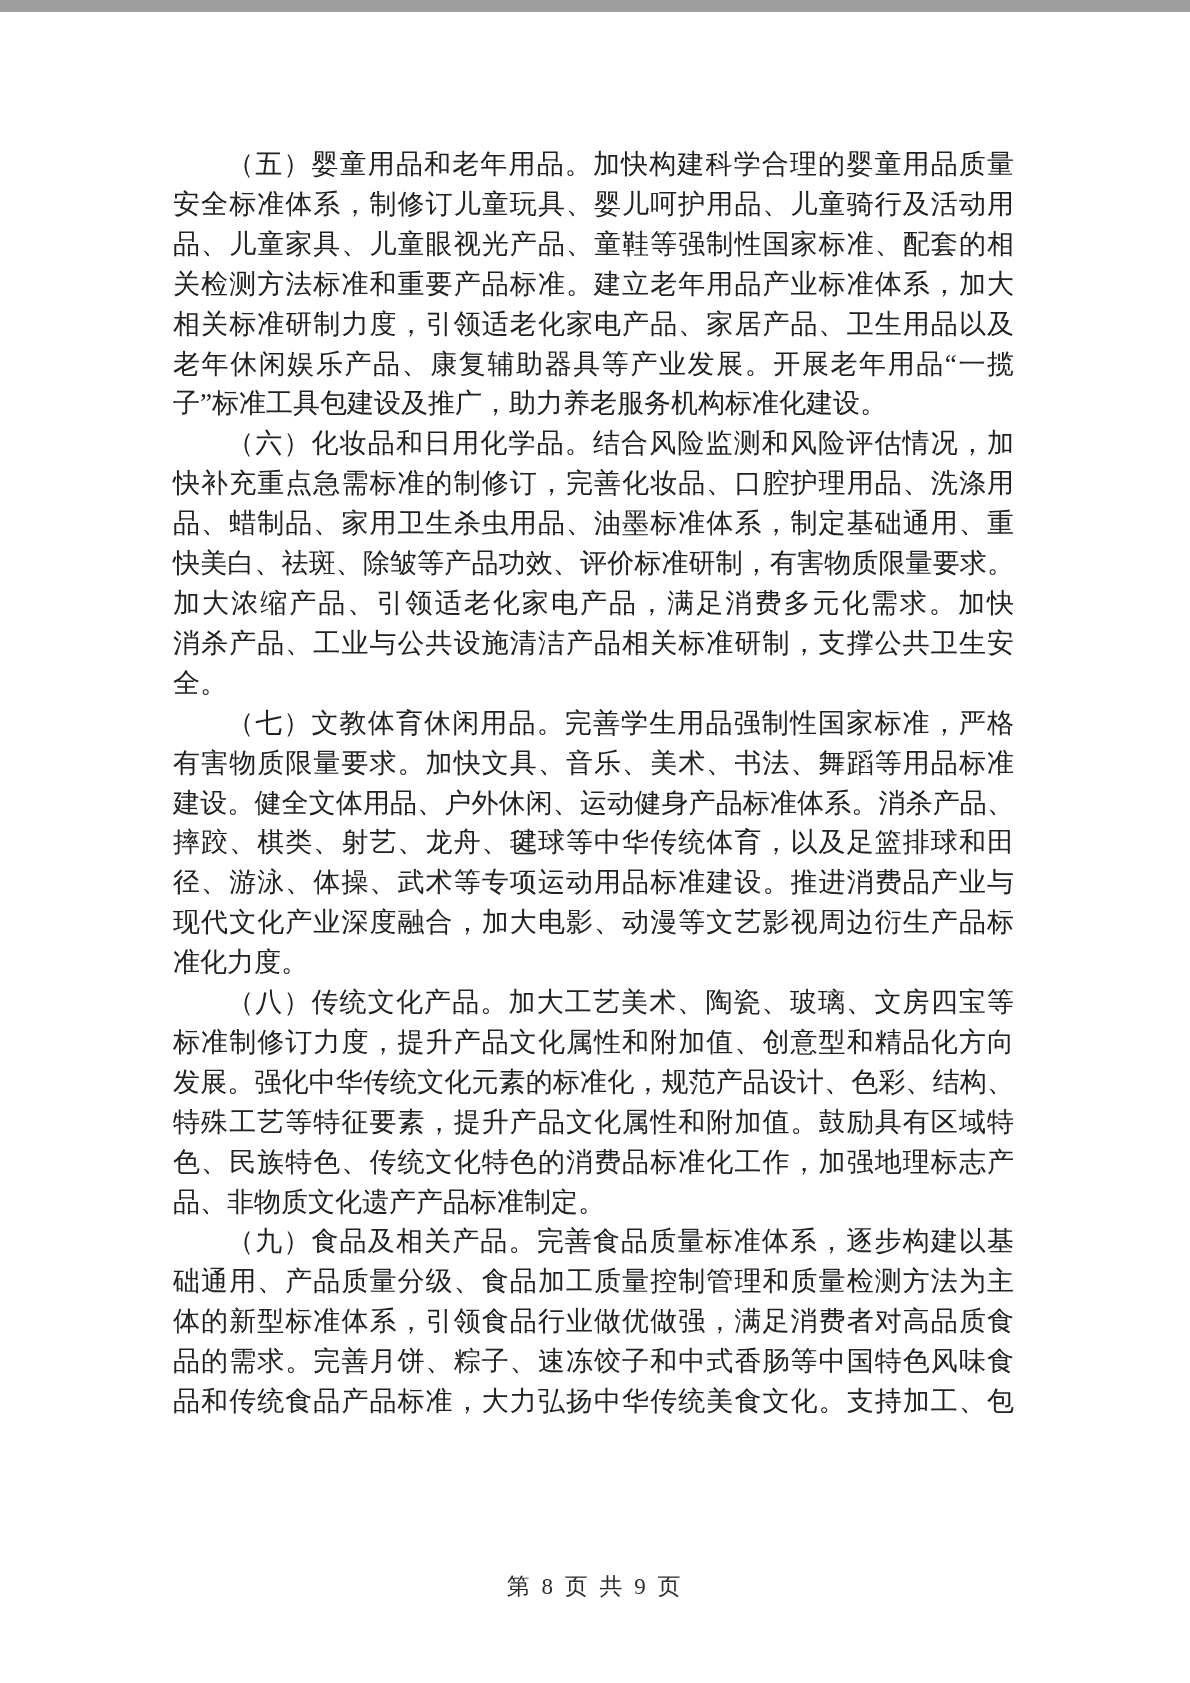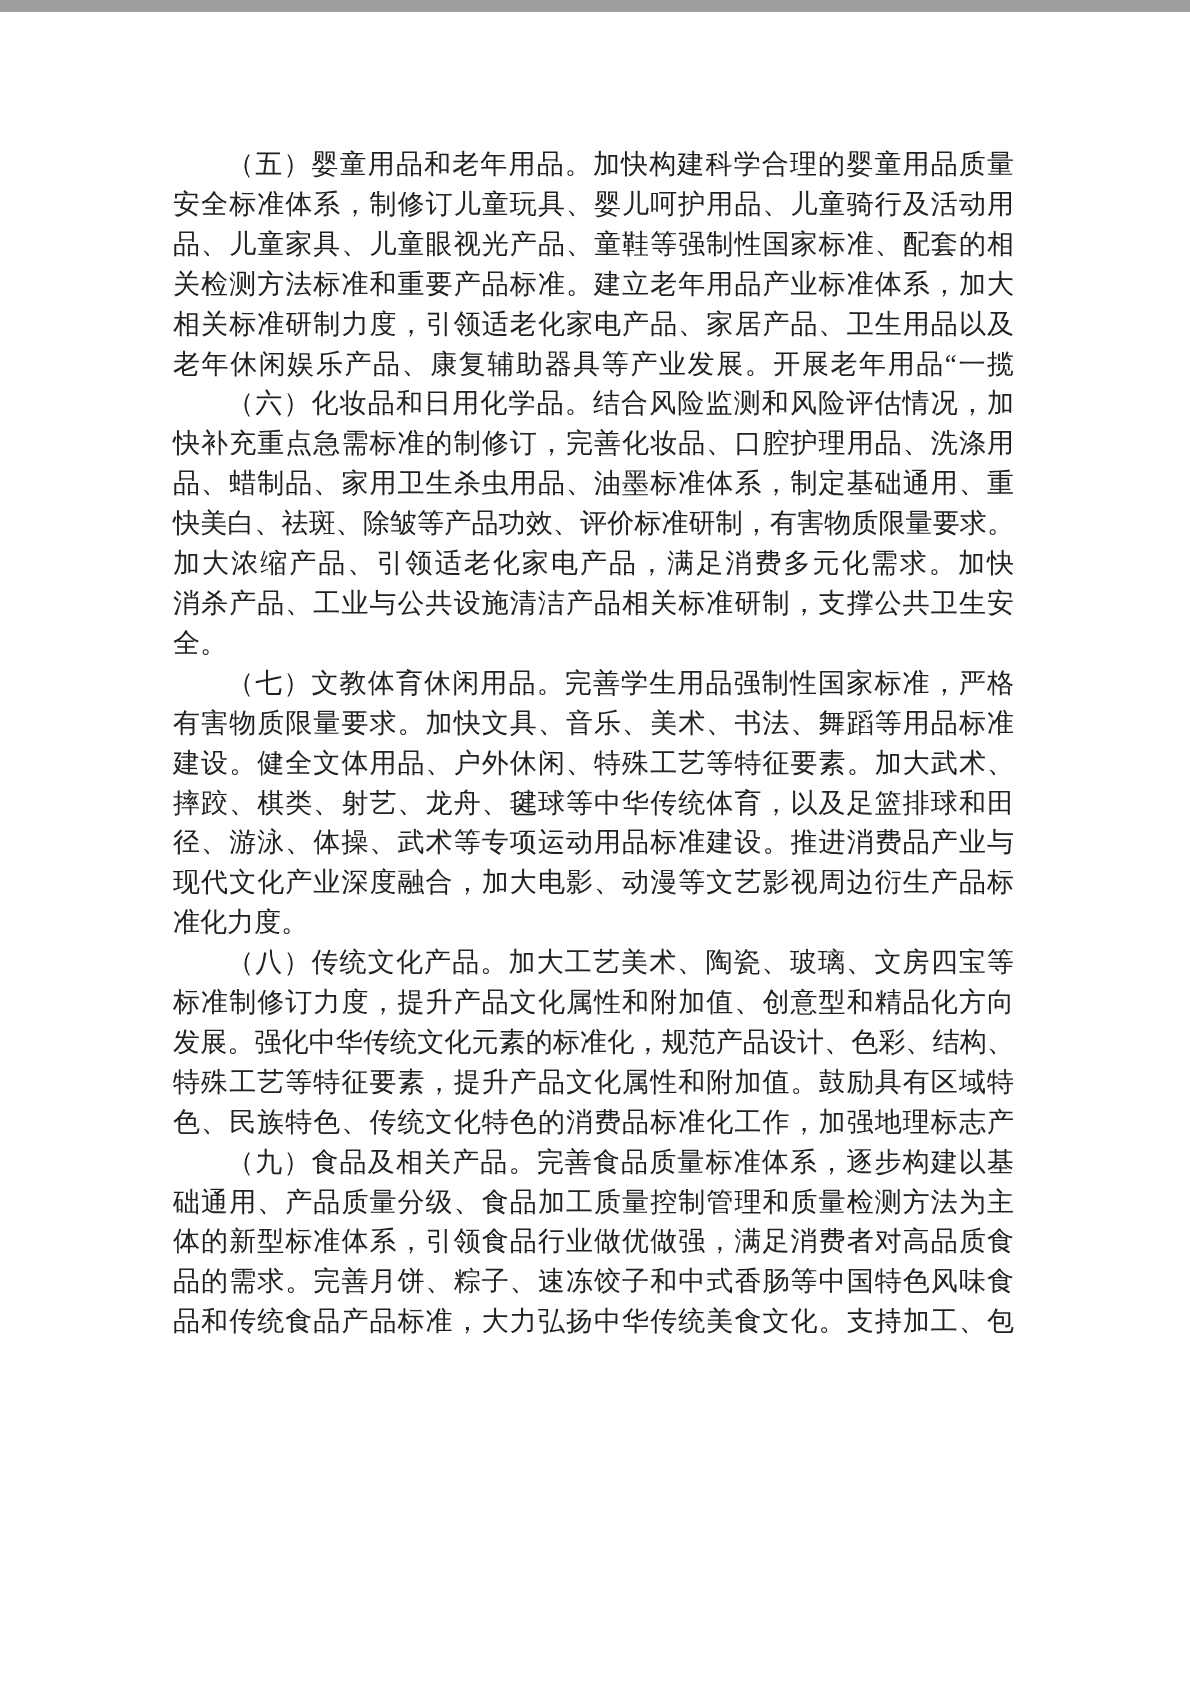--- a/index.html
+++ b/index.html
@@ -55,47 +55,52 @@
 
 <div class="page">
   <div class="doc-body" id="paragraph-container">
       <div class="paragraph">
         <div class="line first-line">（五）婴童用品和老年用品。加快构建科学合理的婴童用品质量</div>
         <div class="line">安全标准体系，制修订儿童玩具、婴儿呵护用品、儿童骑行及活动用</div>
         <div class="line">品、儿童家具、儿童眼视光产品、童鞋等强制性国家标准、配套的相</div>
         <div class="line">关检测方法标准和重要产品标准。建立老年用品产业标准体系，加大</div>
         <div class="line">相关标准研制力度，引领适老化家电产品、家居产品、卫生用品以及</div>
         <div class="line">老年休闲娱乐产品、康复辅助器具等产业发展。开展老年用品“一揽</div>
+        <div class="line para-end">子”标准工具包建设及推广，助力养老服务机构标准化建设。</div>
       </div>
       <div class="paragraph">
         <div class="line first-line">（六）化妆品和日用化学品。结合风险监测和风险评估情况，加</div>
         <div class="line">快补充重点急需标准的制修订，完善化妆品、口腔护理用品、洗涤用</div>
         <div class="line">品、蜡制品、家用卫生杀虫用品、油墨标准体系，制定基础通用、重</div>
         <div class="line">快美白、祛斑、除皱等产品功效、评价标准研制，有害物质限量要求。</div>
         <div class="line">加大浓缩产品、引领适老化家电产品，满足消费多元化需求。加快</div>
         <div class="line">消杀产品、工业与公共设施清洁产品相关标准研制，支撑公共卫生安</div>
         <div class="line para-end">全。</div>
       </div>
       <div class="paragraph">
         <div class="line first-line">（七）文教体育休闲用品。完善学生用品强制性国家标准，严格</div>
         <div class="line">有害物质限量要求。加快文具、音乐、美术、书法、舞蹈等用品标准</div>
-        <div class="line">建设。健全文体用品、户外休闲、特殊工艺等特征要素。加大武术、</div>
+        <div class="line">建设。健全文体用品、户外休闲、运动健身产品标准体系。消杀产品、</div>
         <div class="line">摔跤、棋类、射艺、龙舟、毽球等中华传统体育，以及足篮排球和田</div>
         <div class="line">径、游泳、体操、武术等专项运动用品标准建设。推进消费品产业与</div>
         <div class="line">现代文化产业深度融合，加大电影、动漫等文艺影视周边衍生产品标</div>
         <div class="line para-end">准化力度。</div>
       </div>
       <div class="paragraph">
         <div class="line first-line">（八）传统文化产品。加大工艺美术、陶瓷、玻璃、文房四宝等</div>
         <div class="line">标准制修订力度，提升产品文化属性和附加值、创意型和精品化方向</div>
         <div class="line">发展。强化中华传统文化元素的标准化，规范产品设计、色彩、结构、</div>
         <div class="line">特殊工艺等特征要素，提升产品文化属性和附加值。鼓励具有区域特</div>
         <div class="line">色、民族特色、传统文化特色的消费品标准化工作，加强地理标志产</div>
+        <div class="line para-end">品、非物质文化遗产产品标准制定。</div>
       </div>
       <div class="paragraph">
         <div class="line first-line">（九）食品及相关产品。完善食品质量标准体系，逐步构建以基</div>
         <div class="line">础通用、产品质量分级、食品加工质量控制管理和质量检测方法为主</div>
         <div class="line">体的新型标准体系，引领食品行业做优做强，满足消费者对高品质食</div>
         <div class="line">品的需求。完善月饼、粽子、速冻饺子和中式香肠等中国特色风味食</div>
         <div class="line">品和传统食品产品标准，大力弘扬中华传统美食文化。支持加工、包</div>
       </div>
     </div>
+  <div class="footer">
+    <span class="footer-text">第 8 页 共 9 页</span>
+  </div>
 </div>
 
 </body></html>

